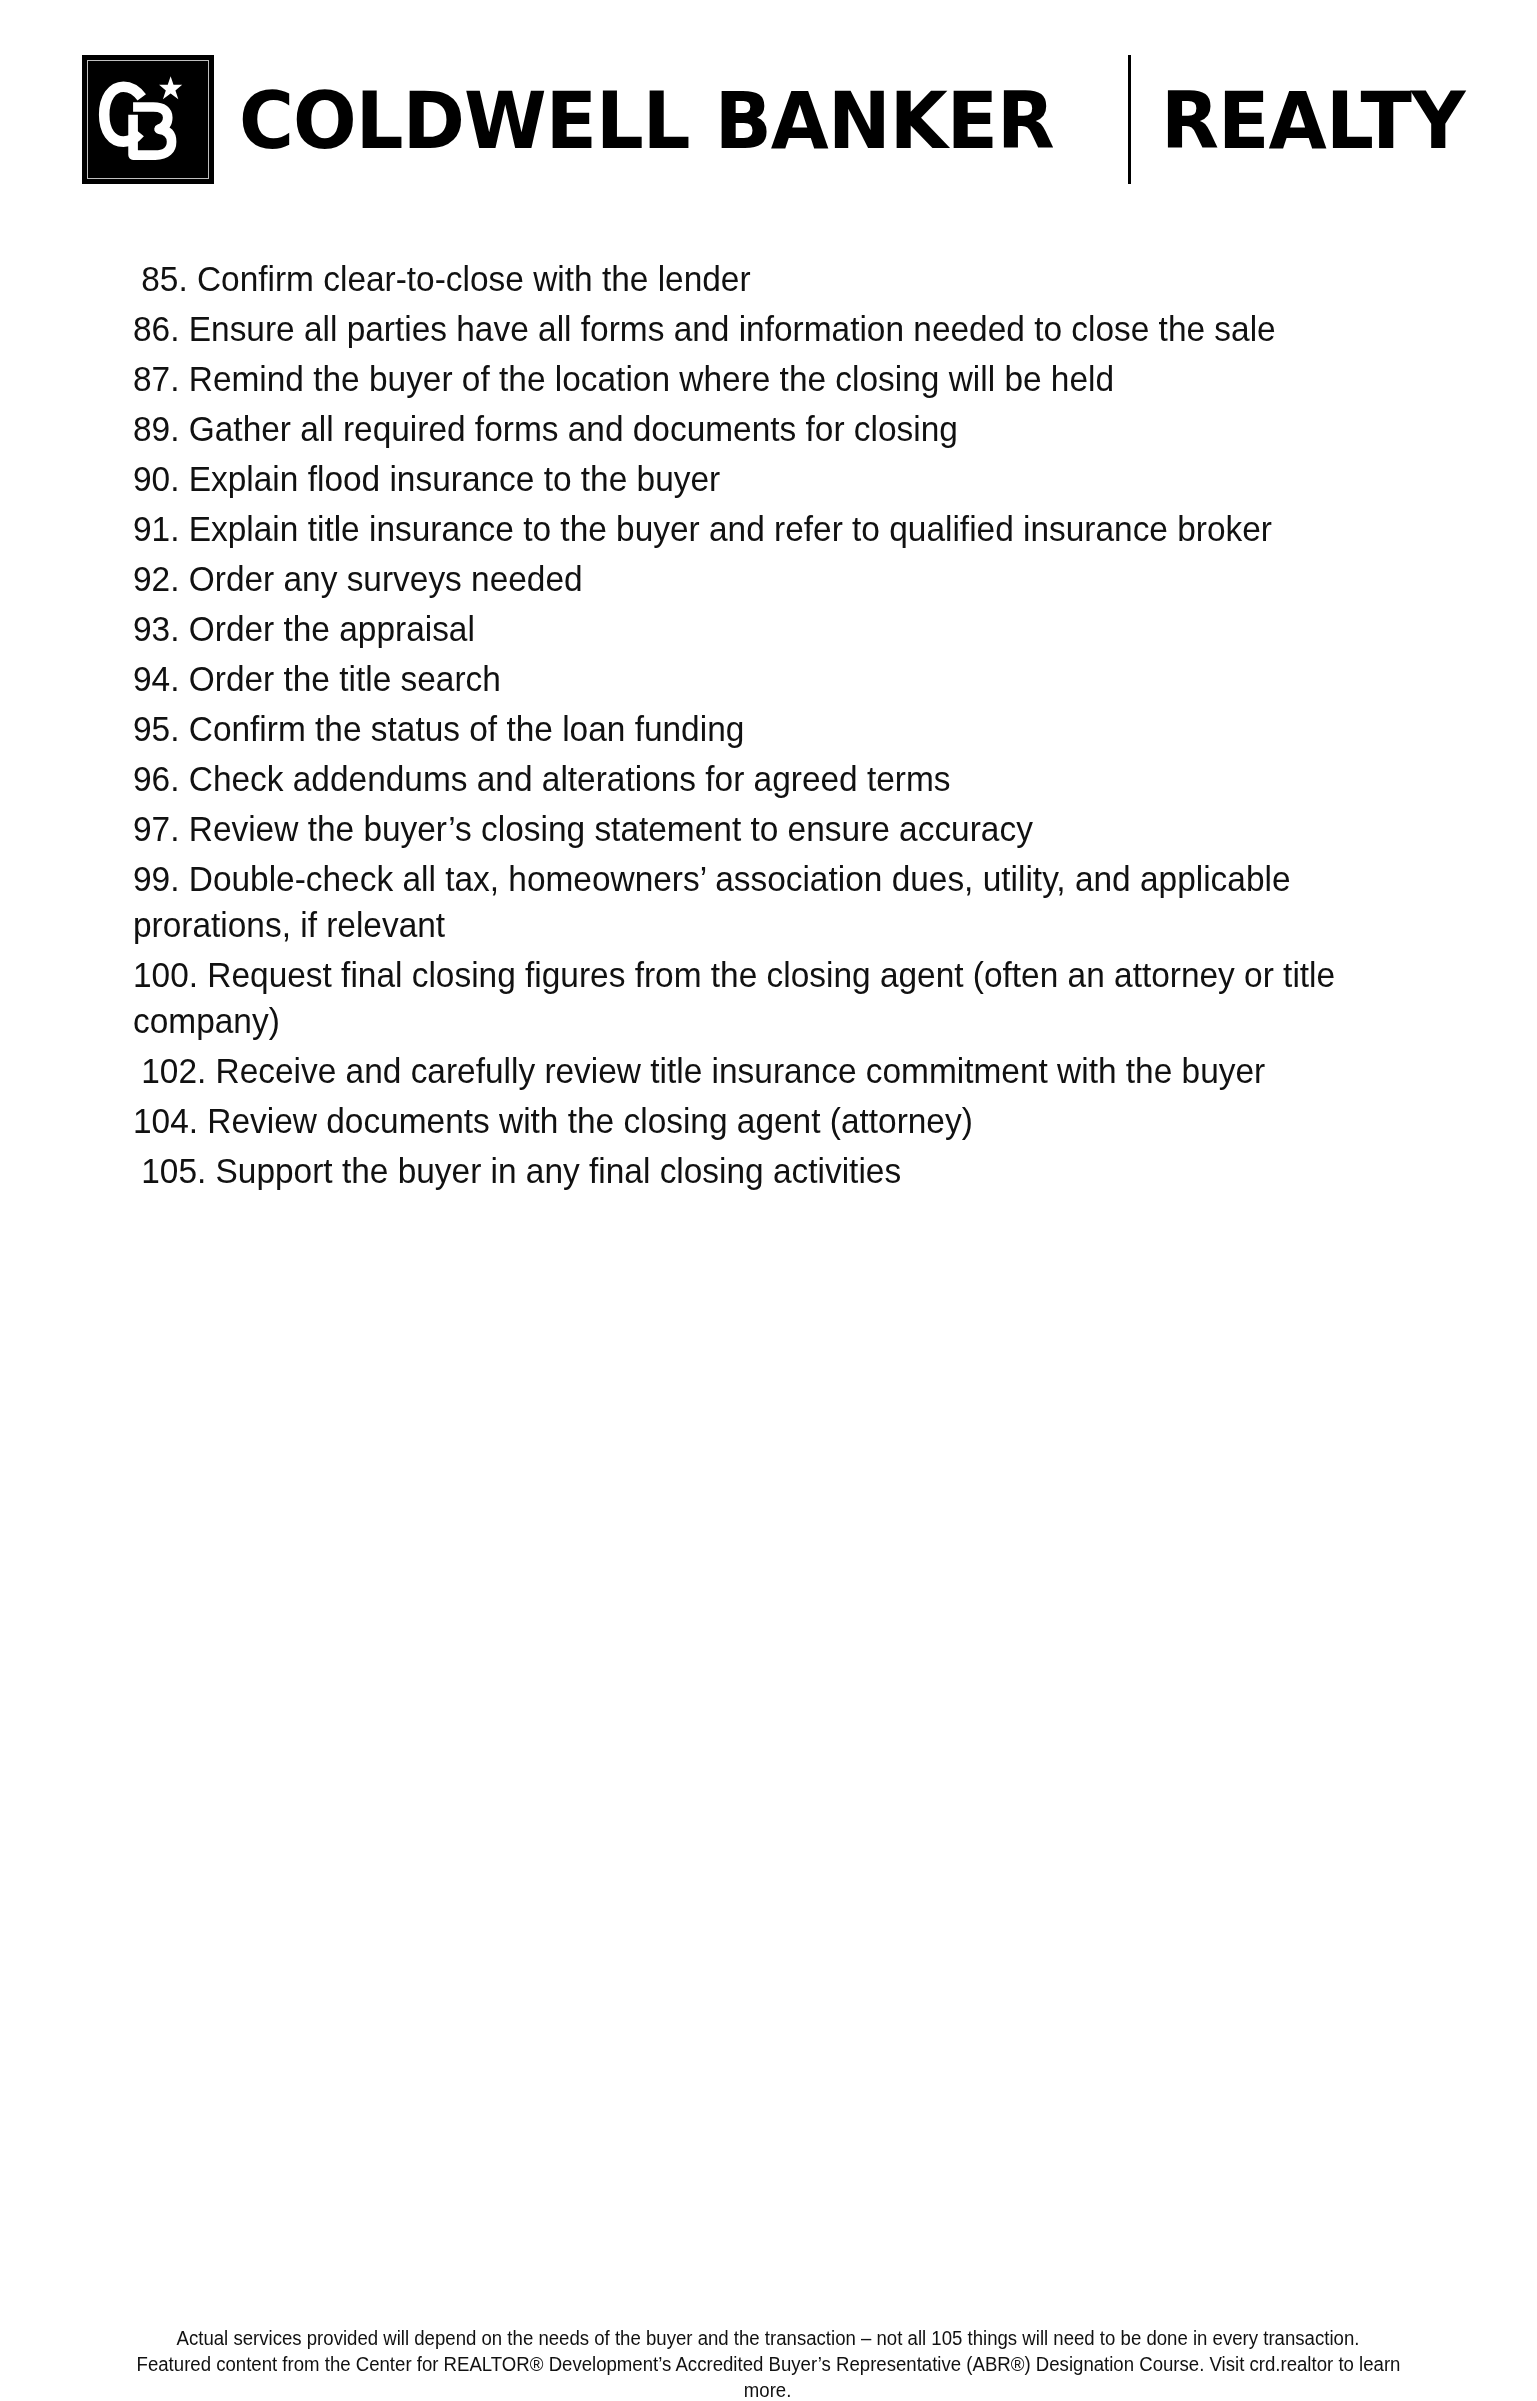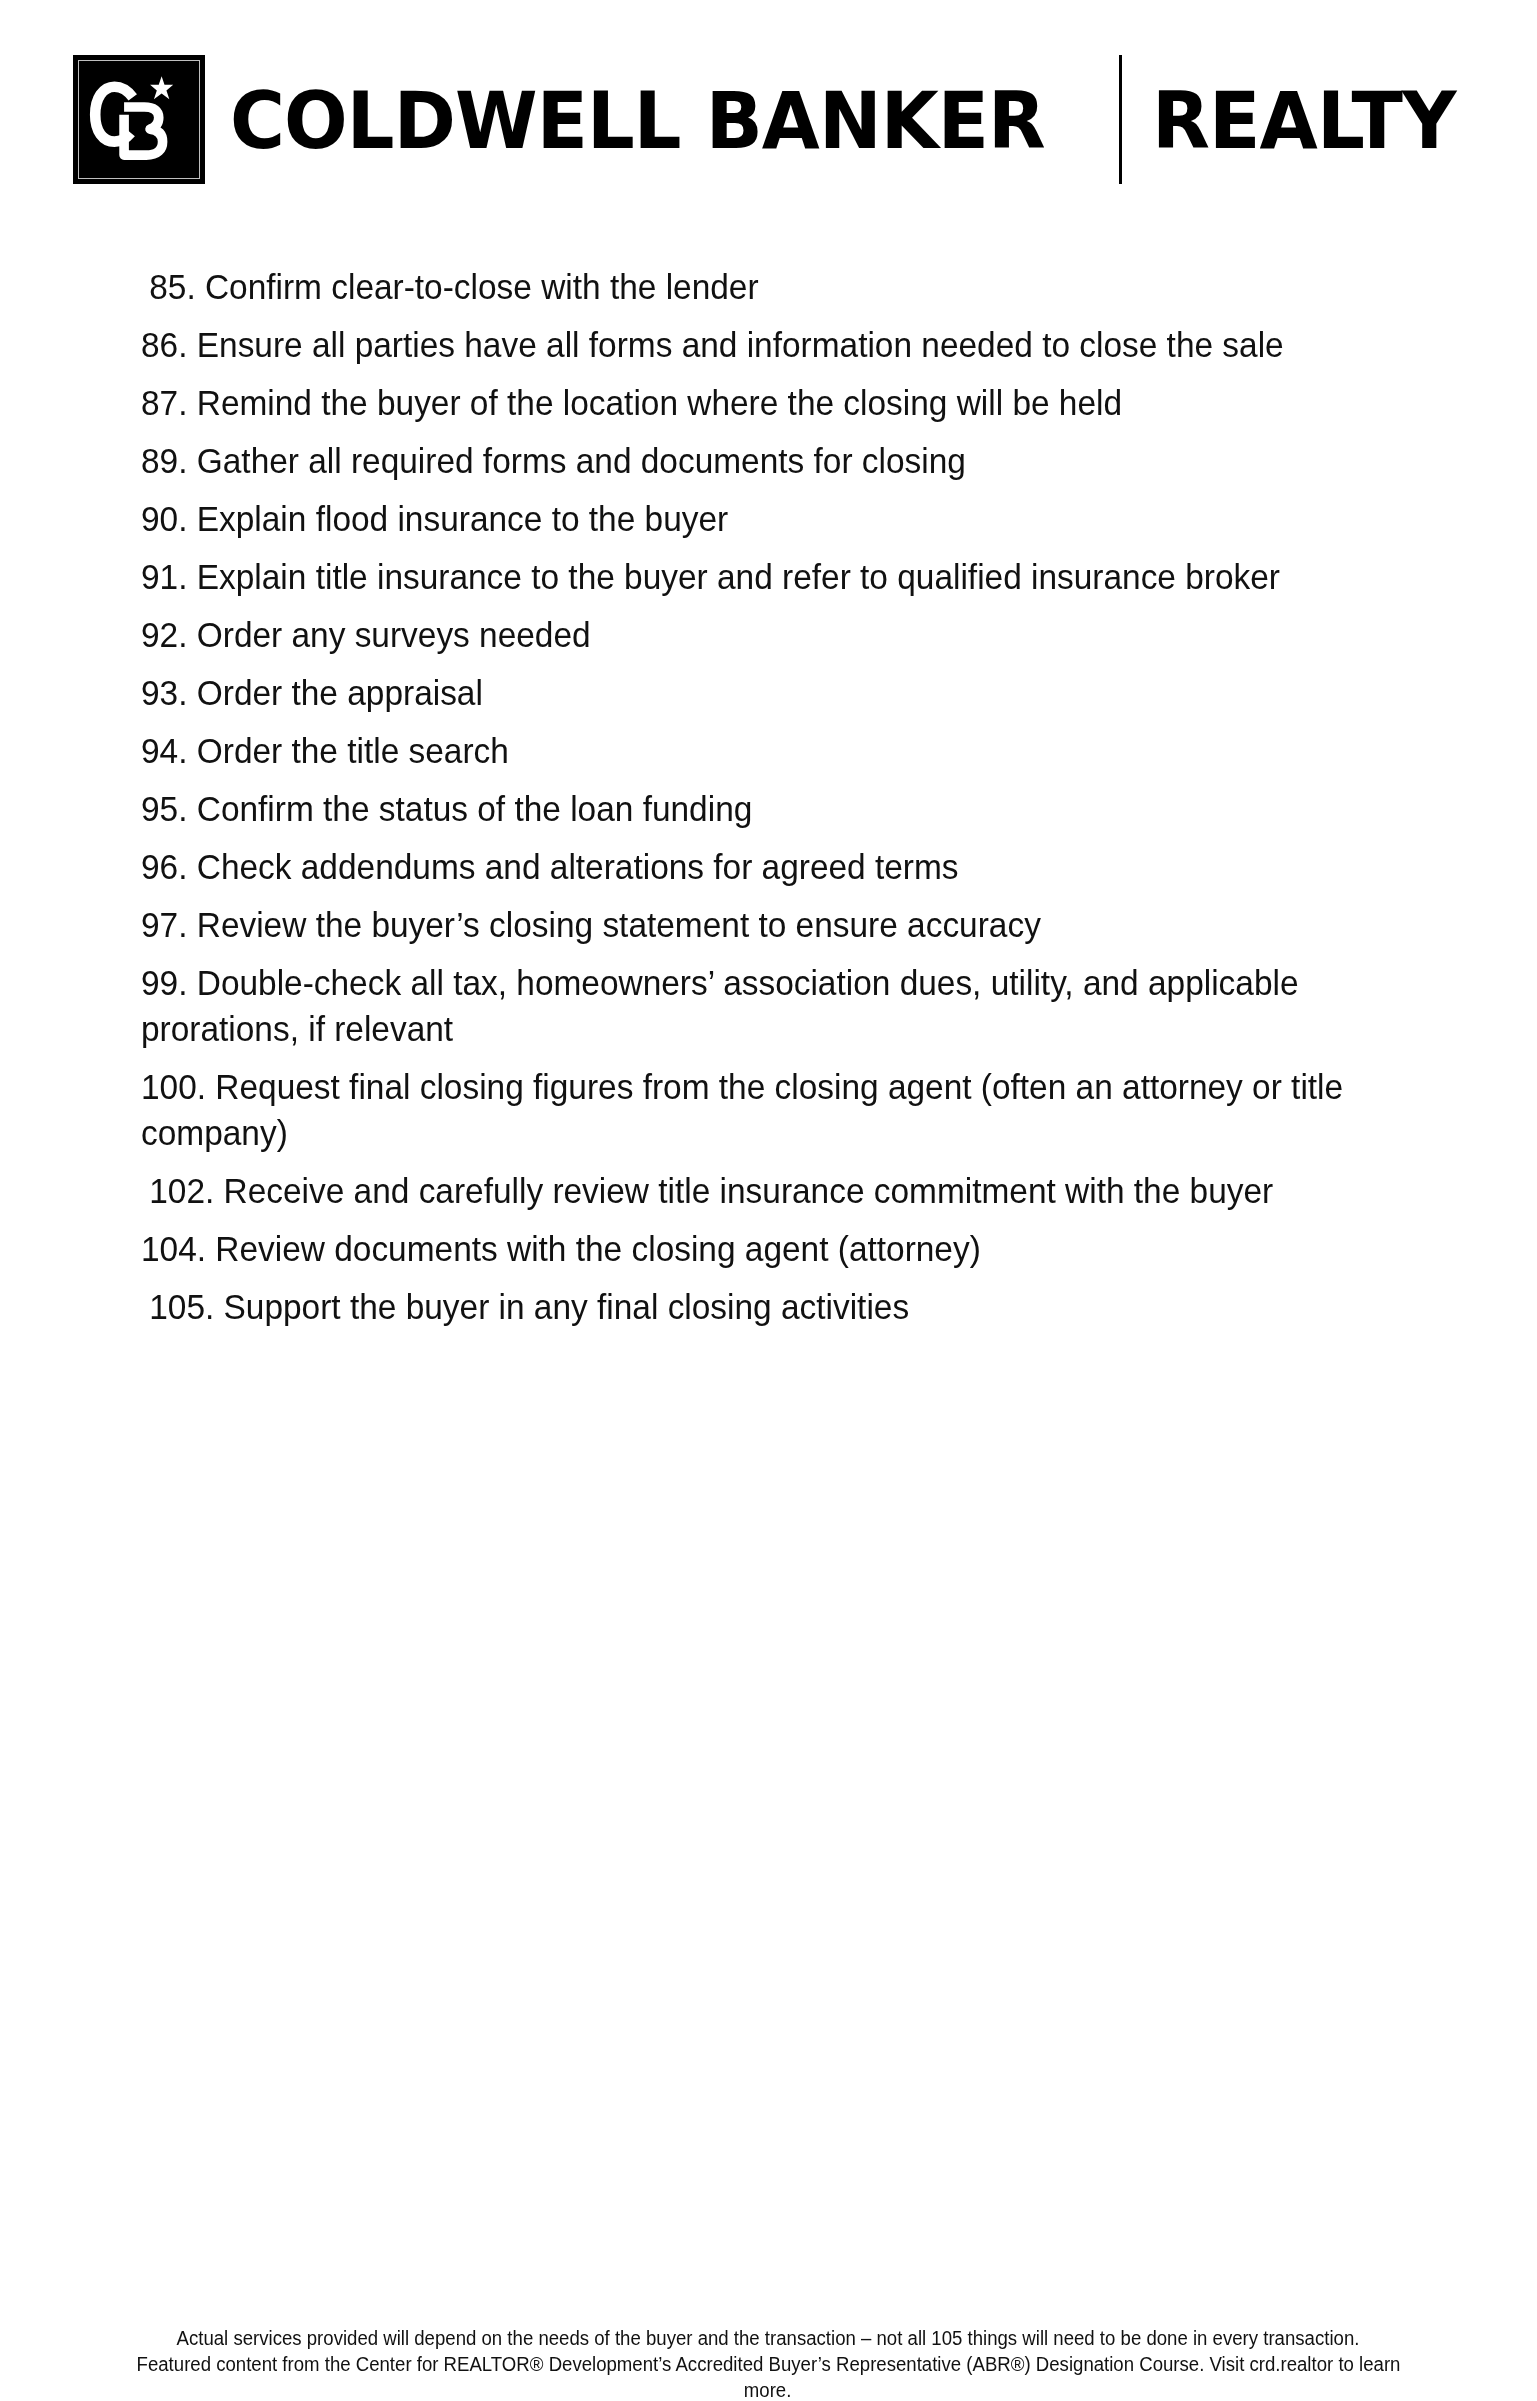--- a/index.html
+++ b/index.html
@@ -12,21 +12,21 @@
     height: 2402px;
     position: relative;
     overflow: hidden;
     color: #111111;
     font-family: "Liberation Sans", sans-serif;
   }
 
   
   .header {
     position: absolute;
-    left: 8px;
+    left: 17px;
     top: 0;
     width: 1237px;
     height: 211px;
   }
   .logo-box {
     position: absolute;
     left: 65px;
     top: 55px;
     width: 132px;
     height: 129px;
@@ -83,21 +83,21 @@
   .checklist {
     position: absolute;
     left: 129px;
     top: 252px;
     width: 1403px;
     margin: 0;
     padding: 0;
     list-style: none;
   }
   .checklist li {
-    margin: 12px;
+    margin: 4px;
     padding: 0;
   }
   .line {
     display: block;
     height: 46px;
     line-height: 46px;
     font-family: "Liberation Sans", sans-serif;
     font-size: 35px;
     color: #111111;
     white-space: nowrap;

